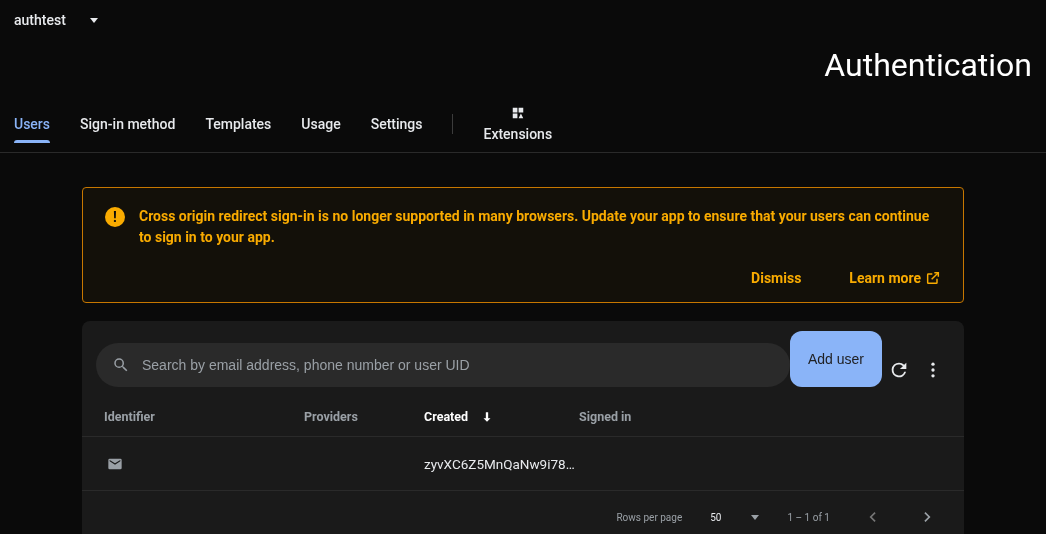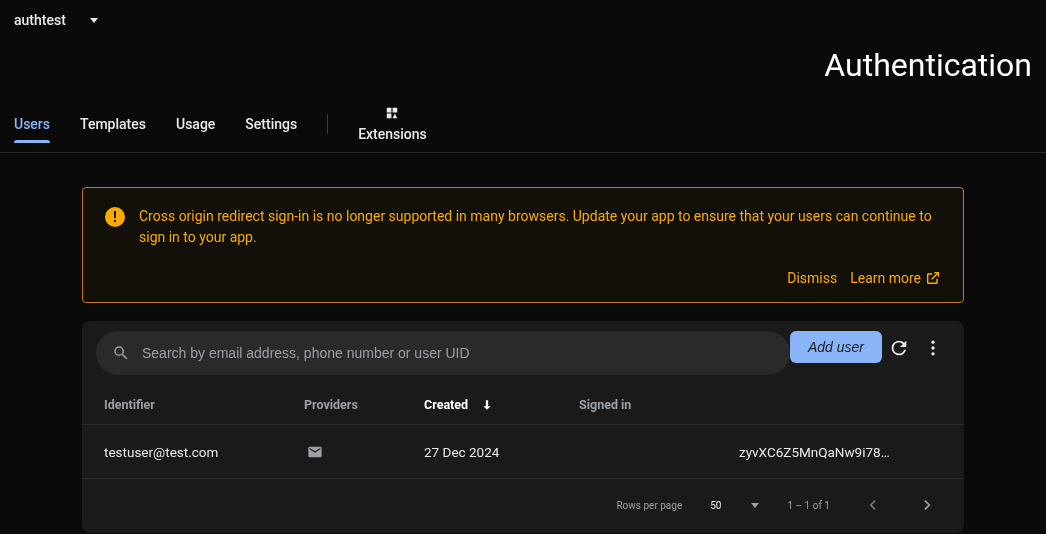--- a/index.html
+++ b/index.html
@@ -92,37 +92,37 @@
     border-radius:50%;
     display:flex; align-items:center; justify-content:center;
     color:#0a0a0a;
     font-weight:700;
     font-size:14px;
     margin-top:1px;
   }
   .warning-text {
     color:#f9ab00;
     font-size:14px;
-    font-weight:400;
+    font-weight:700;
     line-height:1.5;
   }
   .warning-actions {
-    display:flex; justify-content:flex-end; gap:13px; margin-top:22px;
-    font-weight:400;
+    display:flex; justify-content:flex-end; gap:48px; margin-top:22px;
+    font-weight:700;
   }
   .warning-actions span { color:#f9ab00; cursor:pointer; display:inline-flex; align-items:center; gap:4px;}
 
   .panel {
     background:#1a1a1a;
     border-radius:8px;
     margin-top:18px;
     padding-bottom:4px;
   }
   .toolbar {
-    display:flex; align-items:flex-start; 
+    display:flex; align-items:flex-end; 
     padding:10px 14px;
   }
   .search {
     flex:1;
     background:#2a2a2a;
     border-radius:22px;
     display:flex; align-items:center;
     padding:0 16px;
     height:44px;
     gap:12px;
@@ -132,26 +132,25 @@
     color:#e8eaed; font-size:14px;
   }
   .search input::placeholder { color:#9aa0a6; font-weight:500;}
   .mag {
     width:18px; height:18px;
   }
   .add-user-btn {
     background:#8ab4f8;
     color:#202124;
     border:none;
-    border-radius:6px;
+    border-radius:12px;
     font-size:14px;
     font-weight:500;
-    padding:8px 18px;
+    padding:20px 18px;
     cursor:pointer;
-    font-style:italic;
   }
   .icon-btn {
     width:34px; height:34px;
     display:flex; align-items:center; justify-content:center;
     color:#e8eaed; cursor:pointer;
   }
   .table {
     width:100%;
   }
   .thead, .trow {
@@ -195,20 +194,21 @@
 <div class="header">
   <div class="project-selector">
     <span>authtest</span>
     <span class="tri"></span>
   </div>
   <h1 class="page-title">Authentication</h1>
 </div>
 
 <div class="tabs">
   <div class="tab active">Users</div>
+  <div class="tab">Sign-in method</div>
   <div class="tab">Templates</div>
   <div class="tab">Usage</div>
   <div class="tab">Settings</div>
   <div class="tab-divider"></div>
   <div class="tab tab-ext">
     <svg class="ext-icon" viewBox="0 0 24 24" fill="#e8eaed">
         <path d="M20 7h-3V4l-5 5 5 5v-3h3v6H4V4h6V1L5 6v0H2v16h20V7z" opacity="0"></path>
         <path d="M10 4H4v6h2V6h4V4zm10 0h-6v2h4v4h2V4zM4 14v6h6v-2H6v-4H4zm16 0h-2v4h-4v2h6v-6z" opacity="0"></path>
         <path d="M3 3h8v8H3zM13 3h8v8h-8zM3 13h8v8H3zM17 13l4 8h-8z"></path>
       </svg>
@@ -265,27 +265,25 @@
         <div class="sorted">
           <span>Created</span>
           <svg width="14" height="14" viewBox="0 0 24 24" fill="#fff">
               <path d="M12 20l-6-6h4V4h4v10h4z"></path>
             </svg>
         </div>
         <div>Signed in</div>
         <div></div>
       </div>
       <div class="trow">
-        <div>testuser@test.com</div>
         <div>
           <svg class="prov-icon" viewBox="0 0 24 24" fill="#9aa0a6">
               <path d="M20 4H4a2 2 0 0 0-2 2v12a2 2 0 0 0 2 2h16a2 2 0 0 0 2-2V6a2 2 0 0 0-2-2zm0 4-8 5-8-5V6l8 5 8-5v2z"></path>
             </svg>
         </div>
-        <div>27 Dec 2024</div>
         <div></div>
         <div class="uid">zyvXC6Z5MnQaNw9i78Ui0OB...</div>
         <div></div>
       </div>
     </div>
 
     <div class="footer">
       <span>Rows per page</span>
       <span class="rows-select">
         <span>50</span>

